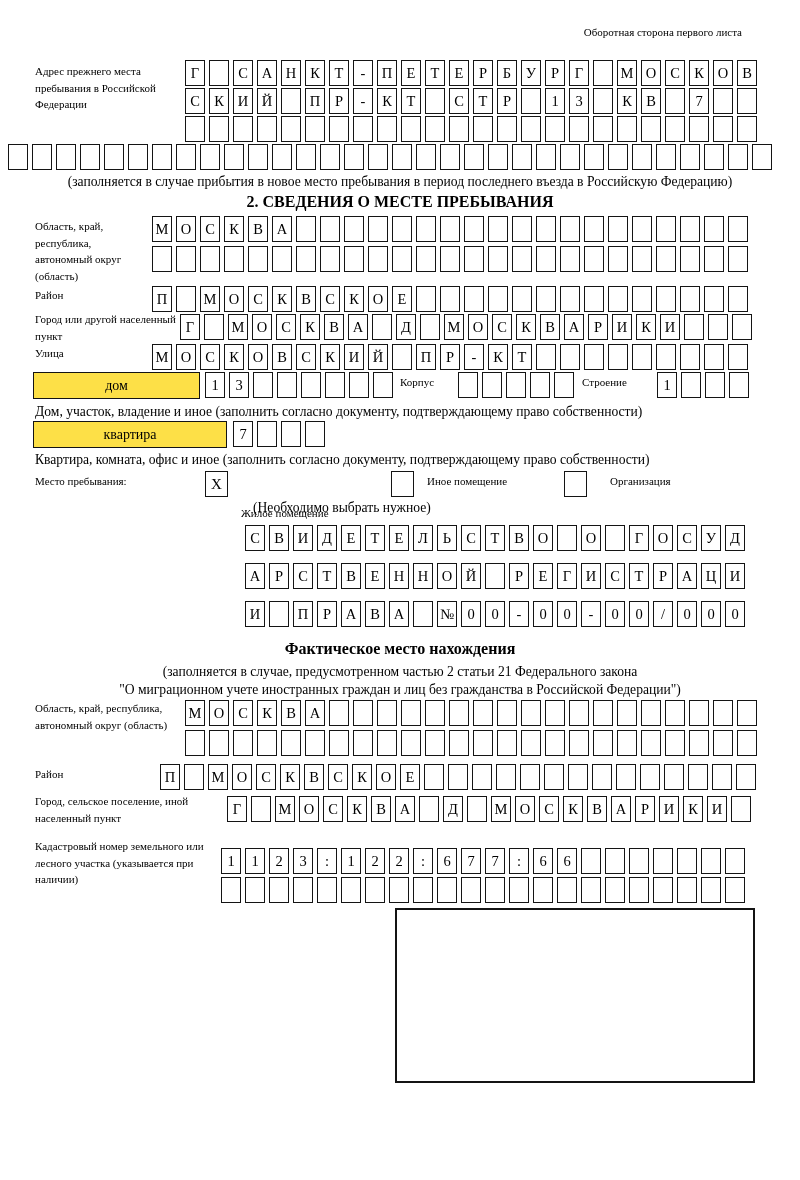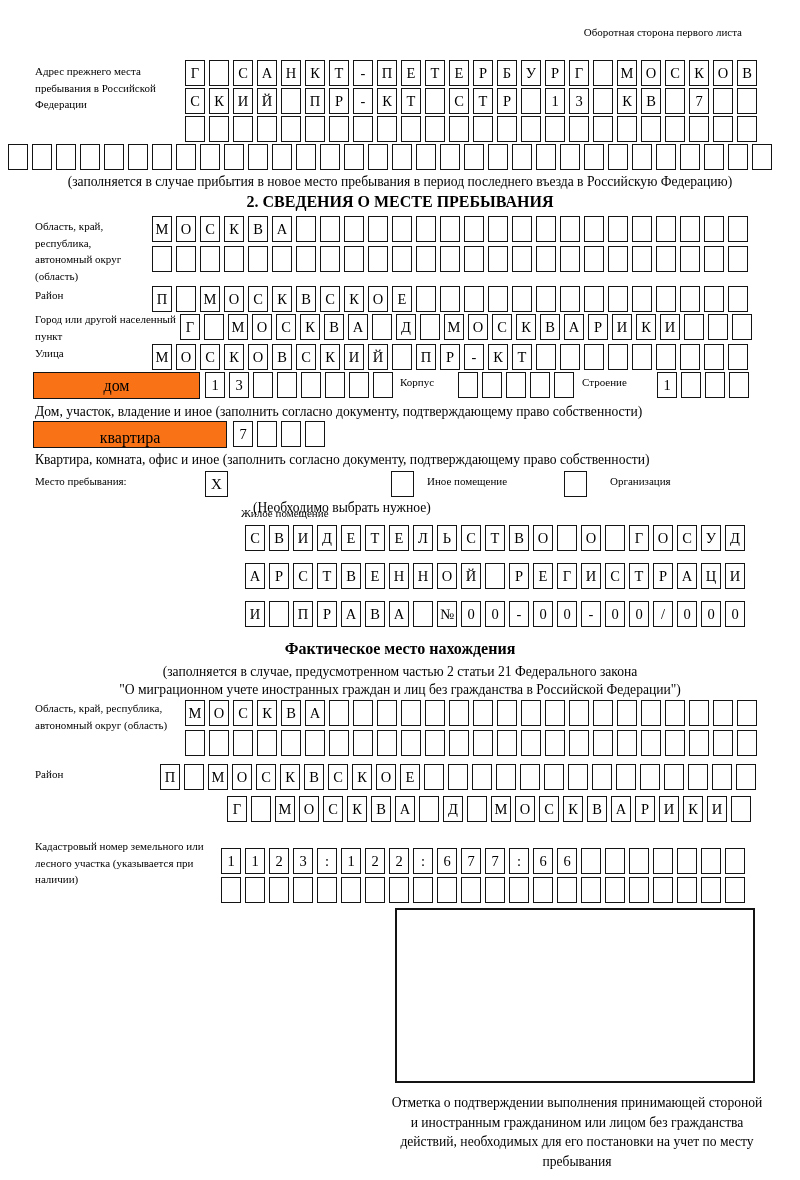--- a/index.html
+++ b/index.html
@@ -6,21 +6,21 @@
   body{width:800px;height:1180px;font-family:"Liberation Serif","DejaVu Serif",serif;color:#000;}
   #page{position:relative;width:800px;height:1180px;background:#fff;overflow:hidden;}
   .abs{position:absolute;}
   .lbl{font-size:11px;line-height:1.5;}
   .cap{font-size:13.6px;}
   .ttl{font-weight:bold;font-size:16px;text-align:center;width:100%;}
   .cellrow{display:flex;gap:4px;}
   .cell{flex:none;width:20px;height:26px;border:1.5px solid #141414;box-sizing:border-box;
         display:inline-flex;align-items:center;justify-content:center;font-size:14.5px;background:#fff;}
   .writein{height:27px;border:1.7px solid #141414;box-sizing:border-box;display:flex;
-           align-items:center;justify-content:center;font-size:16px;background:#f97316;}
+           align-items:center;justify-content:center;font-size:14px;background:#fde047;}
   .checkbox{position:absolute;width:23px;height:26px;border:1.6px solid #141414;box-sizing:border-box;
             display:flex;align-items:center;justify-content:center;font-size:15px;background:#fff;}
   .stampbox{position:absolute;border:2px solid #141414;box-sizing:border-box;background:#fff;}
   .center{text-align:center;width:100%;}
 </style>
 </head>
 <body>
 
 <div id="page">
 
@@ -308,21 +308,21 @@
     </div>
   <div class="abs lbl" style="top:374px;left:582px;">Строение</div>
   <div class="abs cellrow" style="top:372px;left:657px;">
       <span class="cell">1</span>
       <span class="cell"></span>
       <span class="cell"></span>
       <span class="cell"></span>
     </div>
   <div class="abs cap" style="top:404px;left:35px;">Дом, участок, владение и иное (заполнить согласно документу, подтверждающему право собственности)</div>
 
-  <div class="abs writein" style="top:421px;left:33px;width:194px;align-items:flex-end;">
+  <div class="abs writein" style="top:421px;left:33px;width:194px;">
     <span>квартира</span>
   </div>
   <div class="abs cellrow" style="top:421px;left:233px;">
       <span class="cell">7</span>
       <span class="cell"></span>
       <span class="cell"></span>
       <span class="cell"></span>
     </div>
   <div class="abs cap" style="top:452px;left:35px;">Квартира, комната, офис и иное (заполнить согласно документу, подтверждающему право собственности)</div>
 
@@ -491,20 +491,21 @@
       <span class="cell"></span>
       <span class="cell"></span>
       <span class="cell"></span>
       <span class="cell"></span>
       <span class="cell"></span>
       <span class="cell"></span>
       <span class="cell"></span>
       <span class="cell"></span>
     </div>
 
+  <div class="abs lbl" style="top:793px;left:35px;width:190px;">Город, сельское поселение, иной населенный пункт</div>
   <div class="abs cellrow" style="top:796px;left:227px;">
       <span class="cell">Г</span>
       <span class="cell"></span>
       <span class="cell">М</span>
       <span class="cell">О</span>
       <span class="cell">С</span>
       <span class="cell">К</span>
       <span class="cell">В</span>
       <span class="cell">А</span>
       <span class="cell"></span>
@@ -567,15 +568,14 @@
       <span class="cell"></span>
       <span class="cell"></span>
       <span class="cell"></span>
       <span class="cell"></span>
       <span class="cell"></span>
       <span class="cell"></span>
       <span class="cell"></span>
     </div>
 
   <div class="stampbox" style="top:908px;left:395px;width:360px;height:175px;"></div>
-  <div class="abs cap" style="top:1093px;left:388px;width:378px;text-align:center;line-height:1.45;">Отметка о подтверждении выполнения принимающей стороной и иностранным гражданином или лицом без гражданства действий, необходимых для его постановки на учет по месту пребывания</div>
 
 </div>
 
 </body></html>

